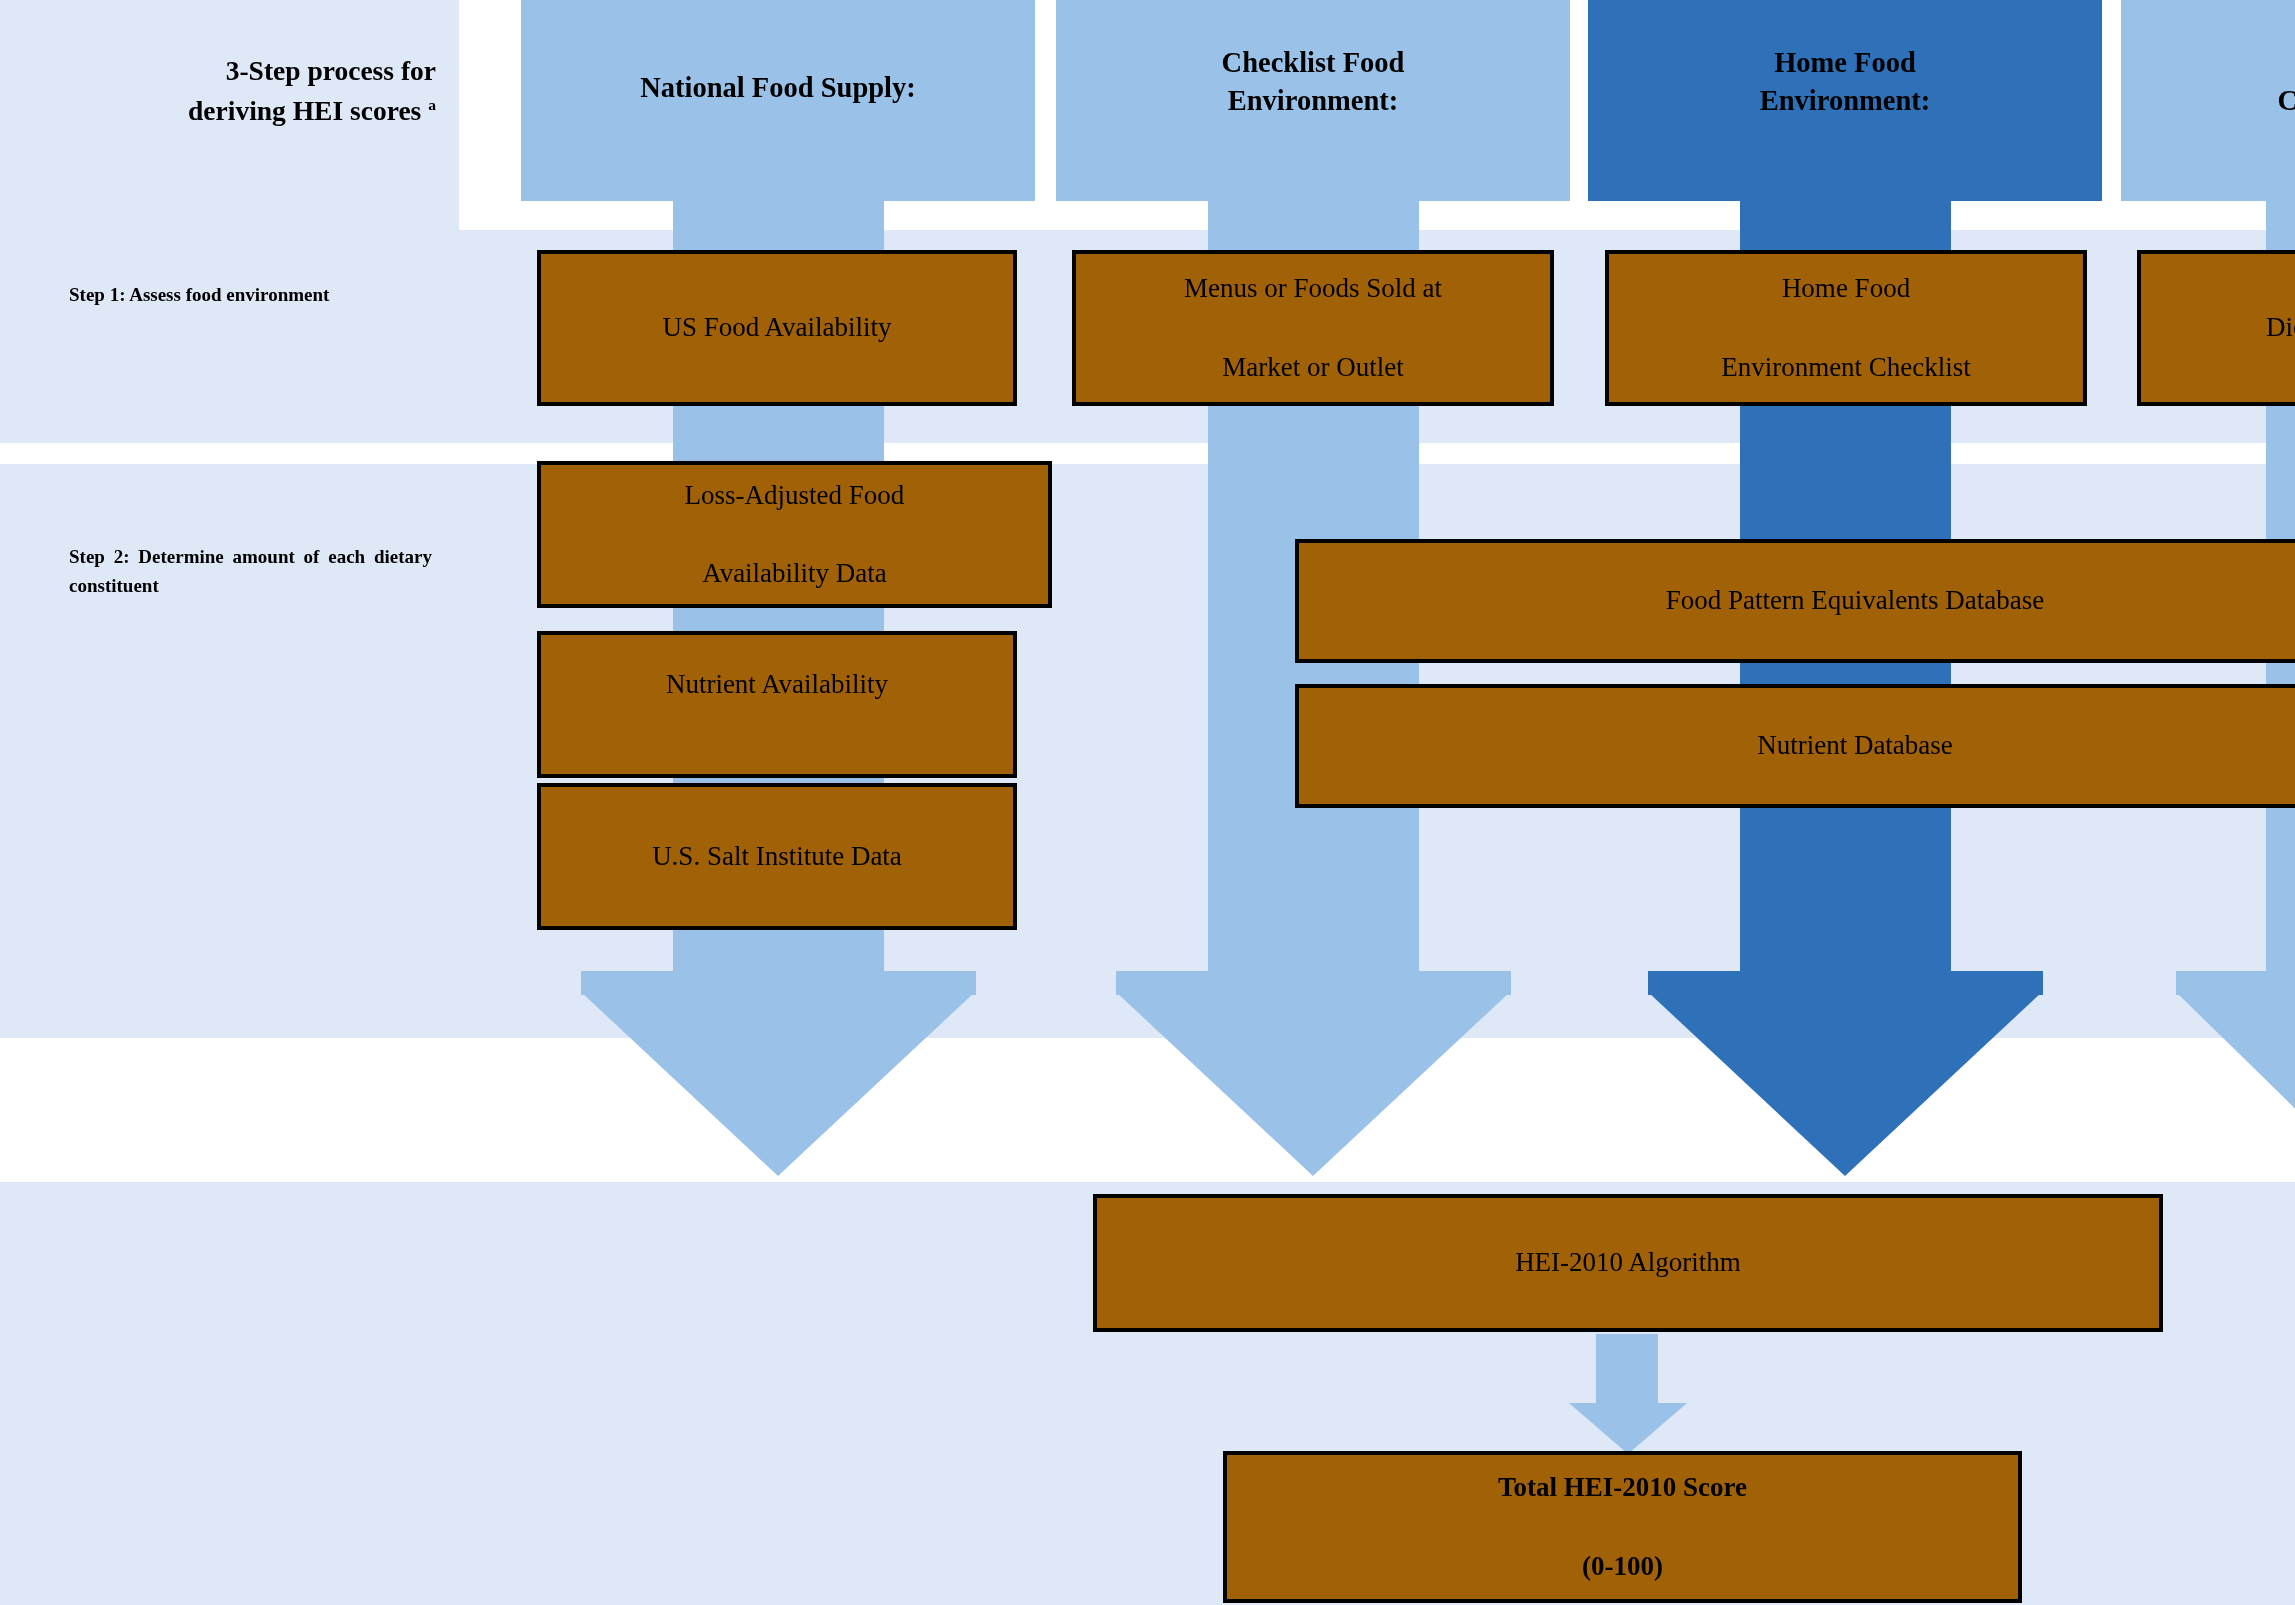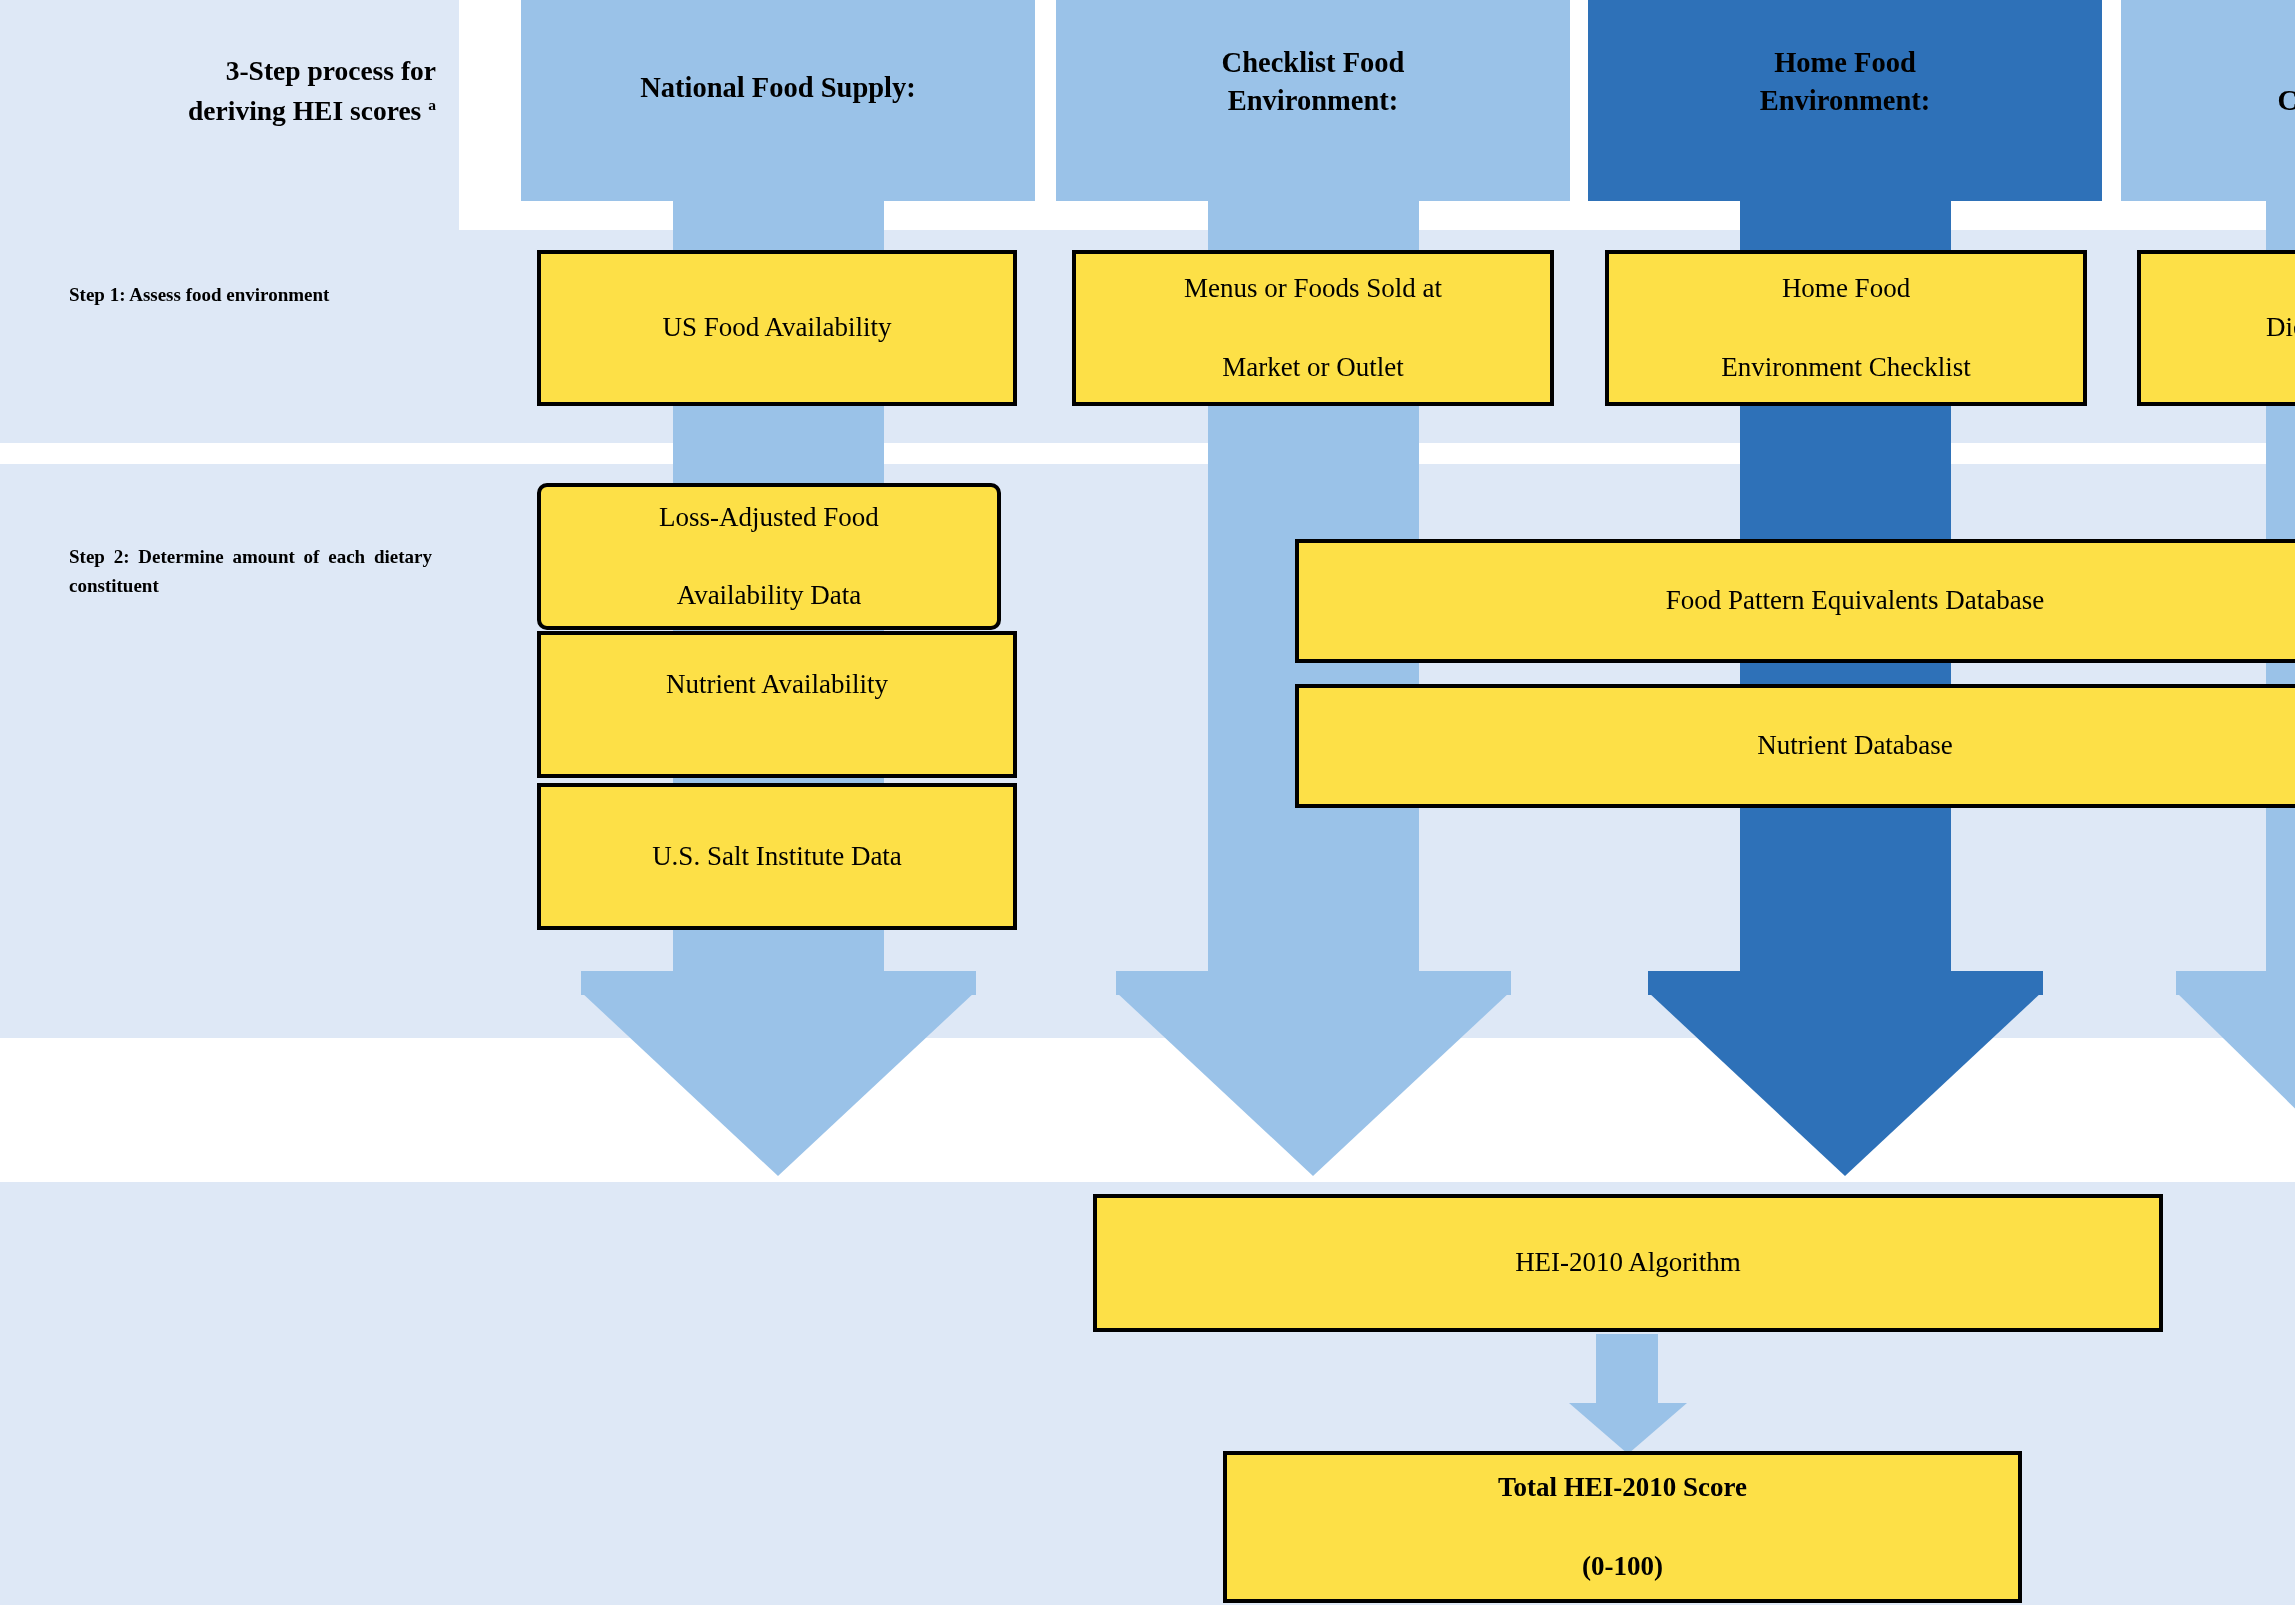--- a/index.html
+++ b/index.html
@@ -70,21 +70,21 @@
     line-height:1.45;
     color:#000;
     text-align:right;
     z-index:6;
   }
   .corner-title sup{font-size:15.6px;vertical-align:super;}
 
   
   .boxnode{
     position:absolute;
-    background:#fde047;
+    background:#a16207;
     border:4.1px solid #000000;
     box-sizing:border-box;
     display:flex;
     align-items:center;
     justify-content:center;
     text-align:center;
     font-size:27px;
     line-height:1.45;
     color:#000;
     z-index:8;
@@ -189,21 +189,21 @@
       <span>Environment Checklist</span>
     </span>
   </div>
 
   <div class="boxnode" style="left:2137px;top:250px;width:471px;height:156px;">
     <span>
       <span>Dietary Intake Data</span>
     </span>
   </div>
 
-  <div class="boxnode" style="left:537px;top:483px;width:464px;height:147px;border-radius:10px;">
+  <div class="boxnode" style="left:537px;top:461px;width:515px;height:147px;">
     <span>
       <span>Loss-Adjusted Food</span><br>
       <span>Availability Data</span>
     </span>
   </div>
 
   <div class="boxnode" style="left:537px;top:631px;width:480px;height:147px;">
     <span>
       <span>Nutrient Availability</span><br>
     </span>

